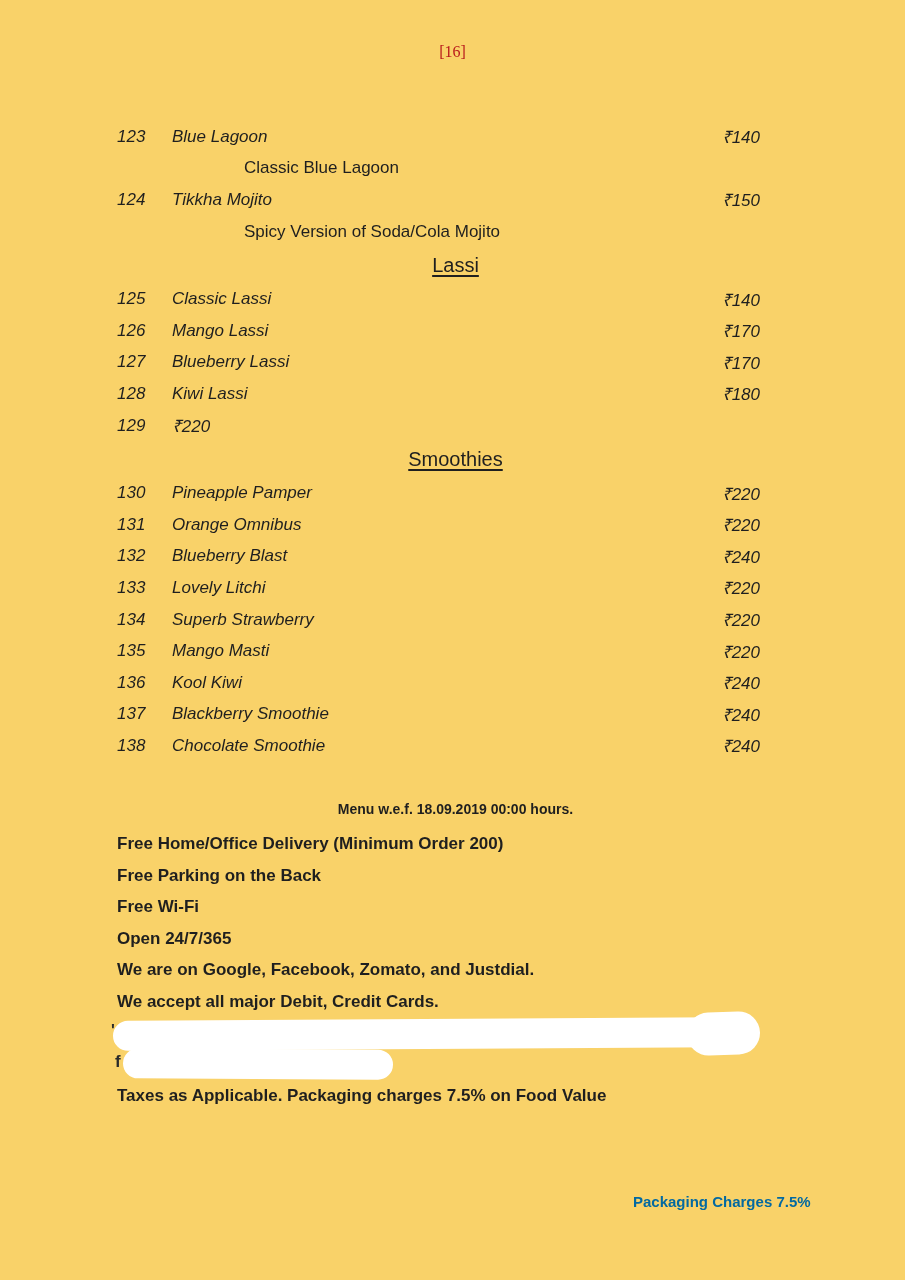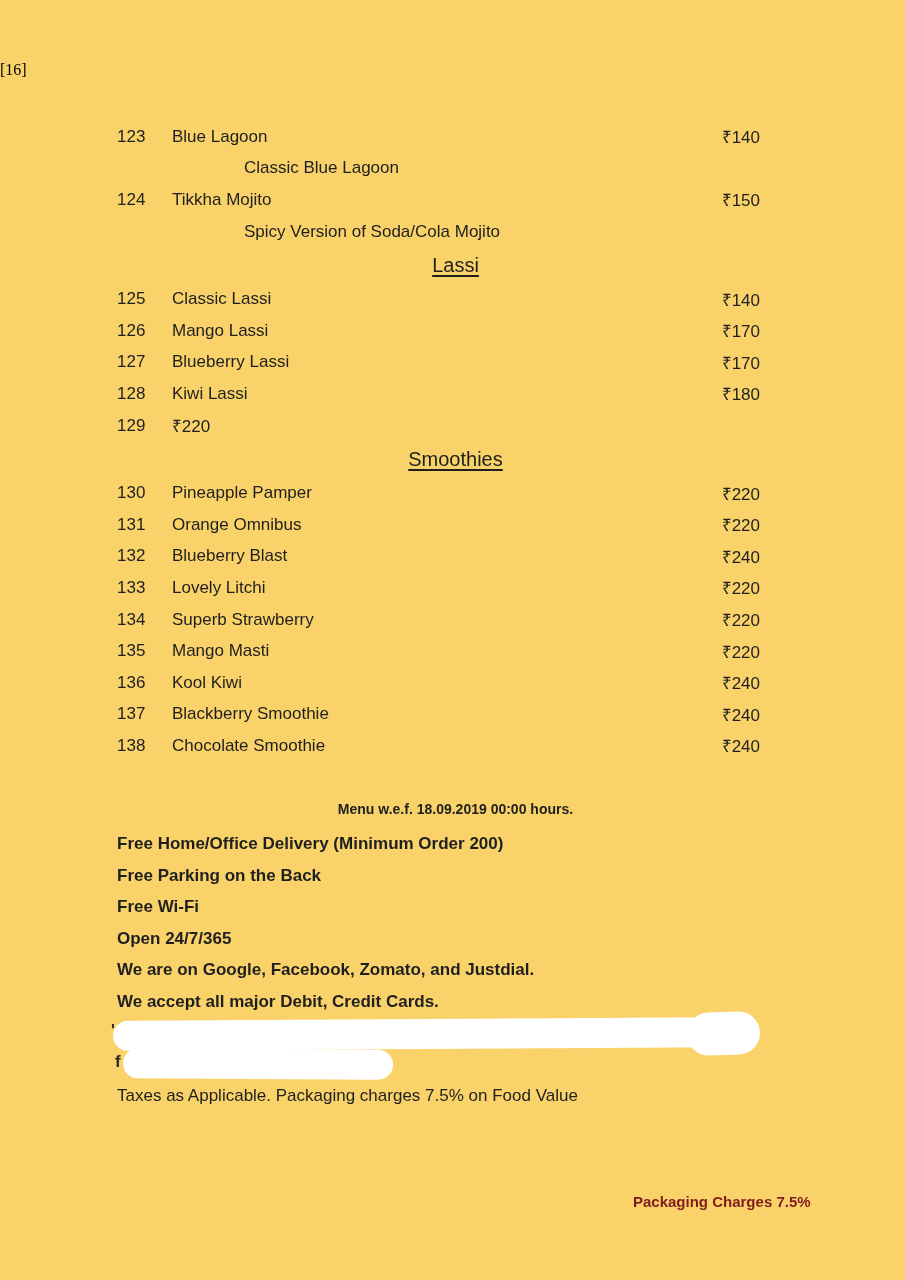--- a/index.html
+++ b/index.html
@@ -8,31 +8,32 @@
     -webkit-font-smoothing:antialiased;
   }
   .page{
     position:relative;
     width:905px;height:1280px;
     background:#F9D269;
     color:#1F1F1F;
     overflow:hidden;
   }
   .page-number{
-    position:absolute;top:61px;left:0;width:100%;
-    text-align:left;
+    position:absolute;top:43px;left:0;width:100%;
+    text-align:center;
     font-family:"Liberation Serif", serif;
-    font-size:16px;color:#000000;
+    font-size:16px;color:#b91c1c;
   }
   .menu-area{
     position:absolute;left:117px;top:121px;width:643px;
   }
   .menu-row{
     display:flex;align-items:center;height:31.6px;
     font-size:17px;
+    font-style:italic;
   }
   .item-num{width:55px;flex:0 0 55px;}
   .item-name{flex:1 1 auto;}
   .item-price{flex:0 0 auto;text-align:left;}
   .desc-row{
     display:flex;align-items:center;height:31.6px;
     font-size:17px;padding-left:127px;
   }
   .section-heading{
     height:36px;display:flex;align-items:center;justify-content:center;
@@ -62,25 +63,25 @@
   }
   .redaction-row.r2 .redaction-mark{top:3px;left:-2px;font-size:17px;}
   .redact-shape{
     position:absolute;background:#FFFFFF;z-index:1;
   }
   .r1-bar{left:-4px;top:1px;width:620px;height:30px;border-radius:15px;transform:rotate(-0.35deg);}
   .r1-blob{left:570px;top:-6px;width:73px;height:43px;border-radius:22px;transform:rotate(-2deg);}
   .r2-bar{left:6px;top:0px;width:270px;height:30px;border-radius:15px;transform:rotate(0.3deg);}
   .taxes-line{
     height:31.6px;display:flex;align-items:center;
-    font-size:17px;font-weight:normal;
+    font-size:17px;font-weight:bold;
   }
   .packaging-note{
     position:absolute;left:633px;top:1193px;
-    font-size:15px;font-weight:bold;color:#7f1d1d;
+    font-size:15px;font-weight:bold;color:#0369a1;
   }
 </style>
 </head>
 <body>
 
 <div class="page" style="background: rgb(249, 210, 105); color: rgb(31, 31, 31);">
   <div class="page-number">[16]</div>
 
   <div class="menu-area">
     <div id="menu-list">

